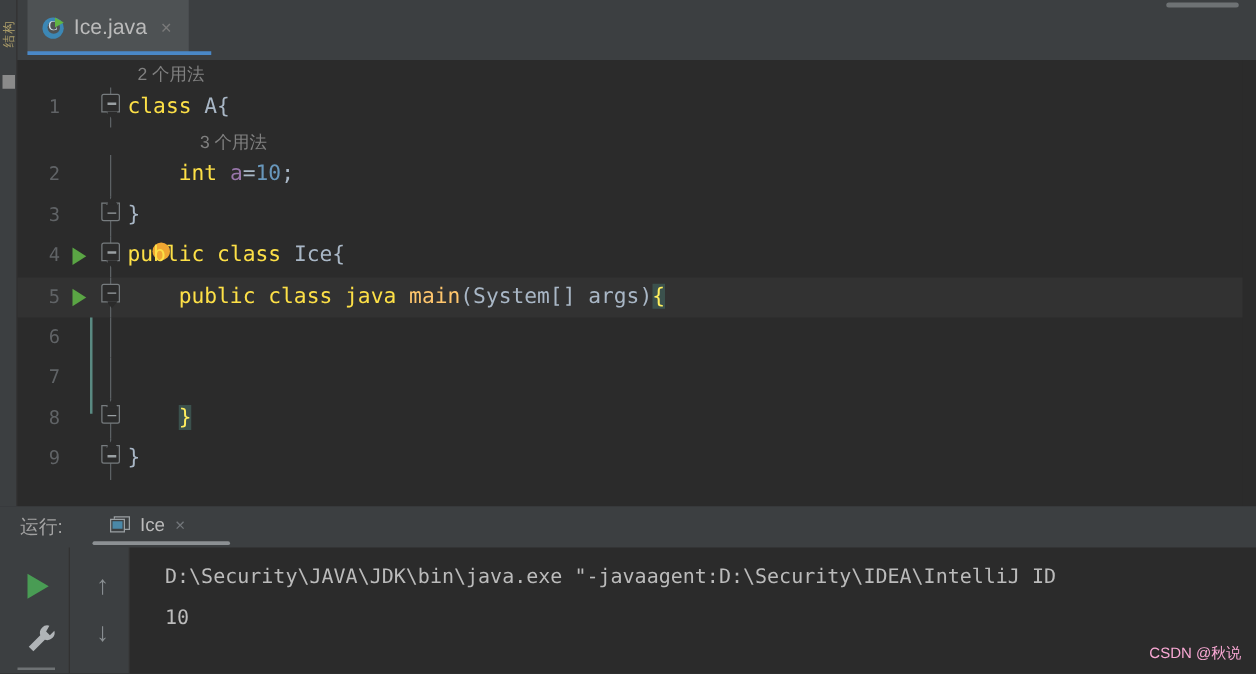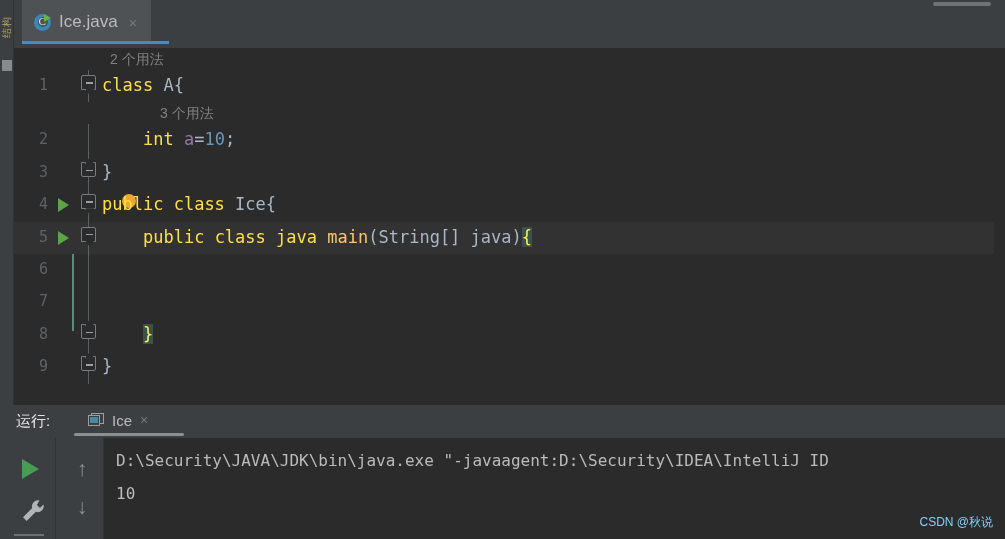--- a/index.html
+++ b/index.html
@@ -155,21 +155,21 @@
 
   
   .runwin {
     position:absolute; left:0; top:405px; width:1005px; height:134px;
     background:#3c3f41;
   }
   .run-header {
     position:absolute; left:0; top:0; width:100%; height:33px;
   }
   .run-label {
-    position:absolute; left:16px; top:7px; font-size:15px; color:#e5e5e5;
+    position:absolute; left:16px; top:7px; font-size:15px; color:#a3a3a3;
   }
   .run-tab {
     position:absolute; left:78px; top:0; height:30px;
     display:flex; align-items:center; gap:8px; padding:0 12px 0 10px;
   }
   .run-tab-underline {
     position:absolute; left:74px; top:28px; width:110px; height:3px;
     background:#8c9093; border-radius:2px;
   }
   .ric { position:relative; width:16px; height:14px; flex:0 0 16px; }
@@ -213,27 +213,27 @@
   .side-nub {
     position:absolute; left:14px; top:96px; width:30px; height:2px; background:#6e7274;
   }
 
   .console {
     position:absolute; left:104px; top:33px; right:0; height:101px;
     background:#2b2b2b;
     font-family:"DejaVu Sans Mono", monospace; font-size:16px;
     color:#bbbbbb; overflow:hidden;
   }
-  .console-line { position:absolute; left:12px; white-space:pre; }
+  .console-line { position:absolute; left:28px; white-space:pre; }
   .console-line.l1 { top:13px; }
   .console-line.l2 { top:46px; }
 
   .watermark {
     position:absolute; right:12px; bottom:8px;
-    font-size:12px; color:#7dd3fc;
+    font-size:12px; color:#f9a8d4;
     font-family:"Liberation Sans", sans-serif;
   }
 
   
   .ed-scroll {
     position:absolute; right:0; top:0; width:11px; height:357px; background:#2b2b2b;
   }
 </style>
 </head>
 <body>
@@ -288,21 +288,21 @@
           <span class="runmark"></span>
           <span class="fold open"></span>
           <span class="bulb"></span>
           <span class="code"><span class="kw">public</span><span class="pln"> </span><span class="kw">class</span><span class="pln"> </span><span class="cls">Ice</span><span class="brace-blue">{</span></span>
         </div>
         <div class="row hl">
           <span class="lnum">5</span>
           <span class="foldline"></span>
           <span class="runmark"></span>
           <span class="fold open"></span>
-          <span class="code"><span class="pln">    </span><span class="kw">public</span><span class="pln"> </span><span class="kw">class</span><span class="pln"> </span><span class="kw">java</span><span class="pln"> </span><span class="mth">main</span><span class="pln">(</span><span class="type">String[] java</span><span class="pln">)</span><span class="brace-hl">{</span></span>
+          <span class="code"><span class="pln">    </span><span class="kw">public</span><span class="pln"> </span><span class="kw">class</span><span class="pln"> </span><span class="kw">java</span><span class="pln"> </span><span class="mth">main</span><span class="pln">(</span><span class="type">System[] args</span><span class="pln">)</span><span class="brace-hl">{</span></span>
         </div>
         <div class="row">
           <span class="lnum">6</span>
           <span class="foldline"></span>
         </div>
         <div class="row">
           <span class="lnum">7</span>
           <span class="foldline"></span>
         </div>
         <div class="row">

